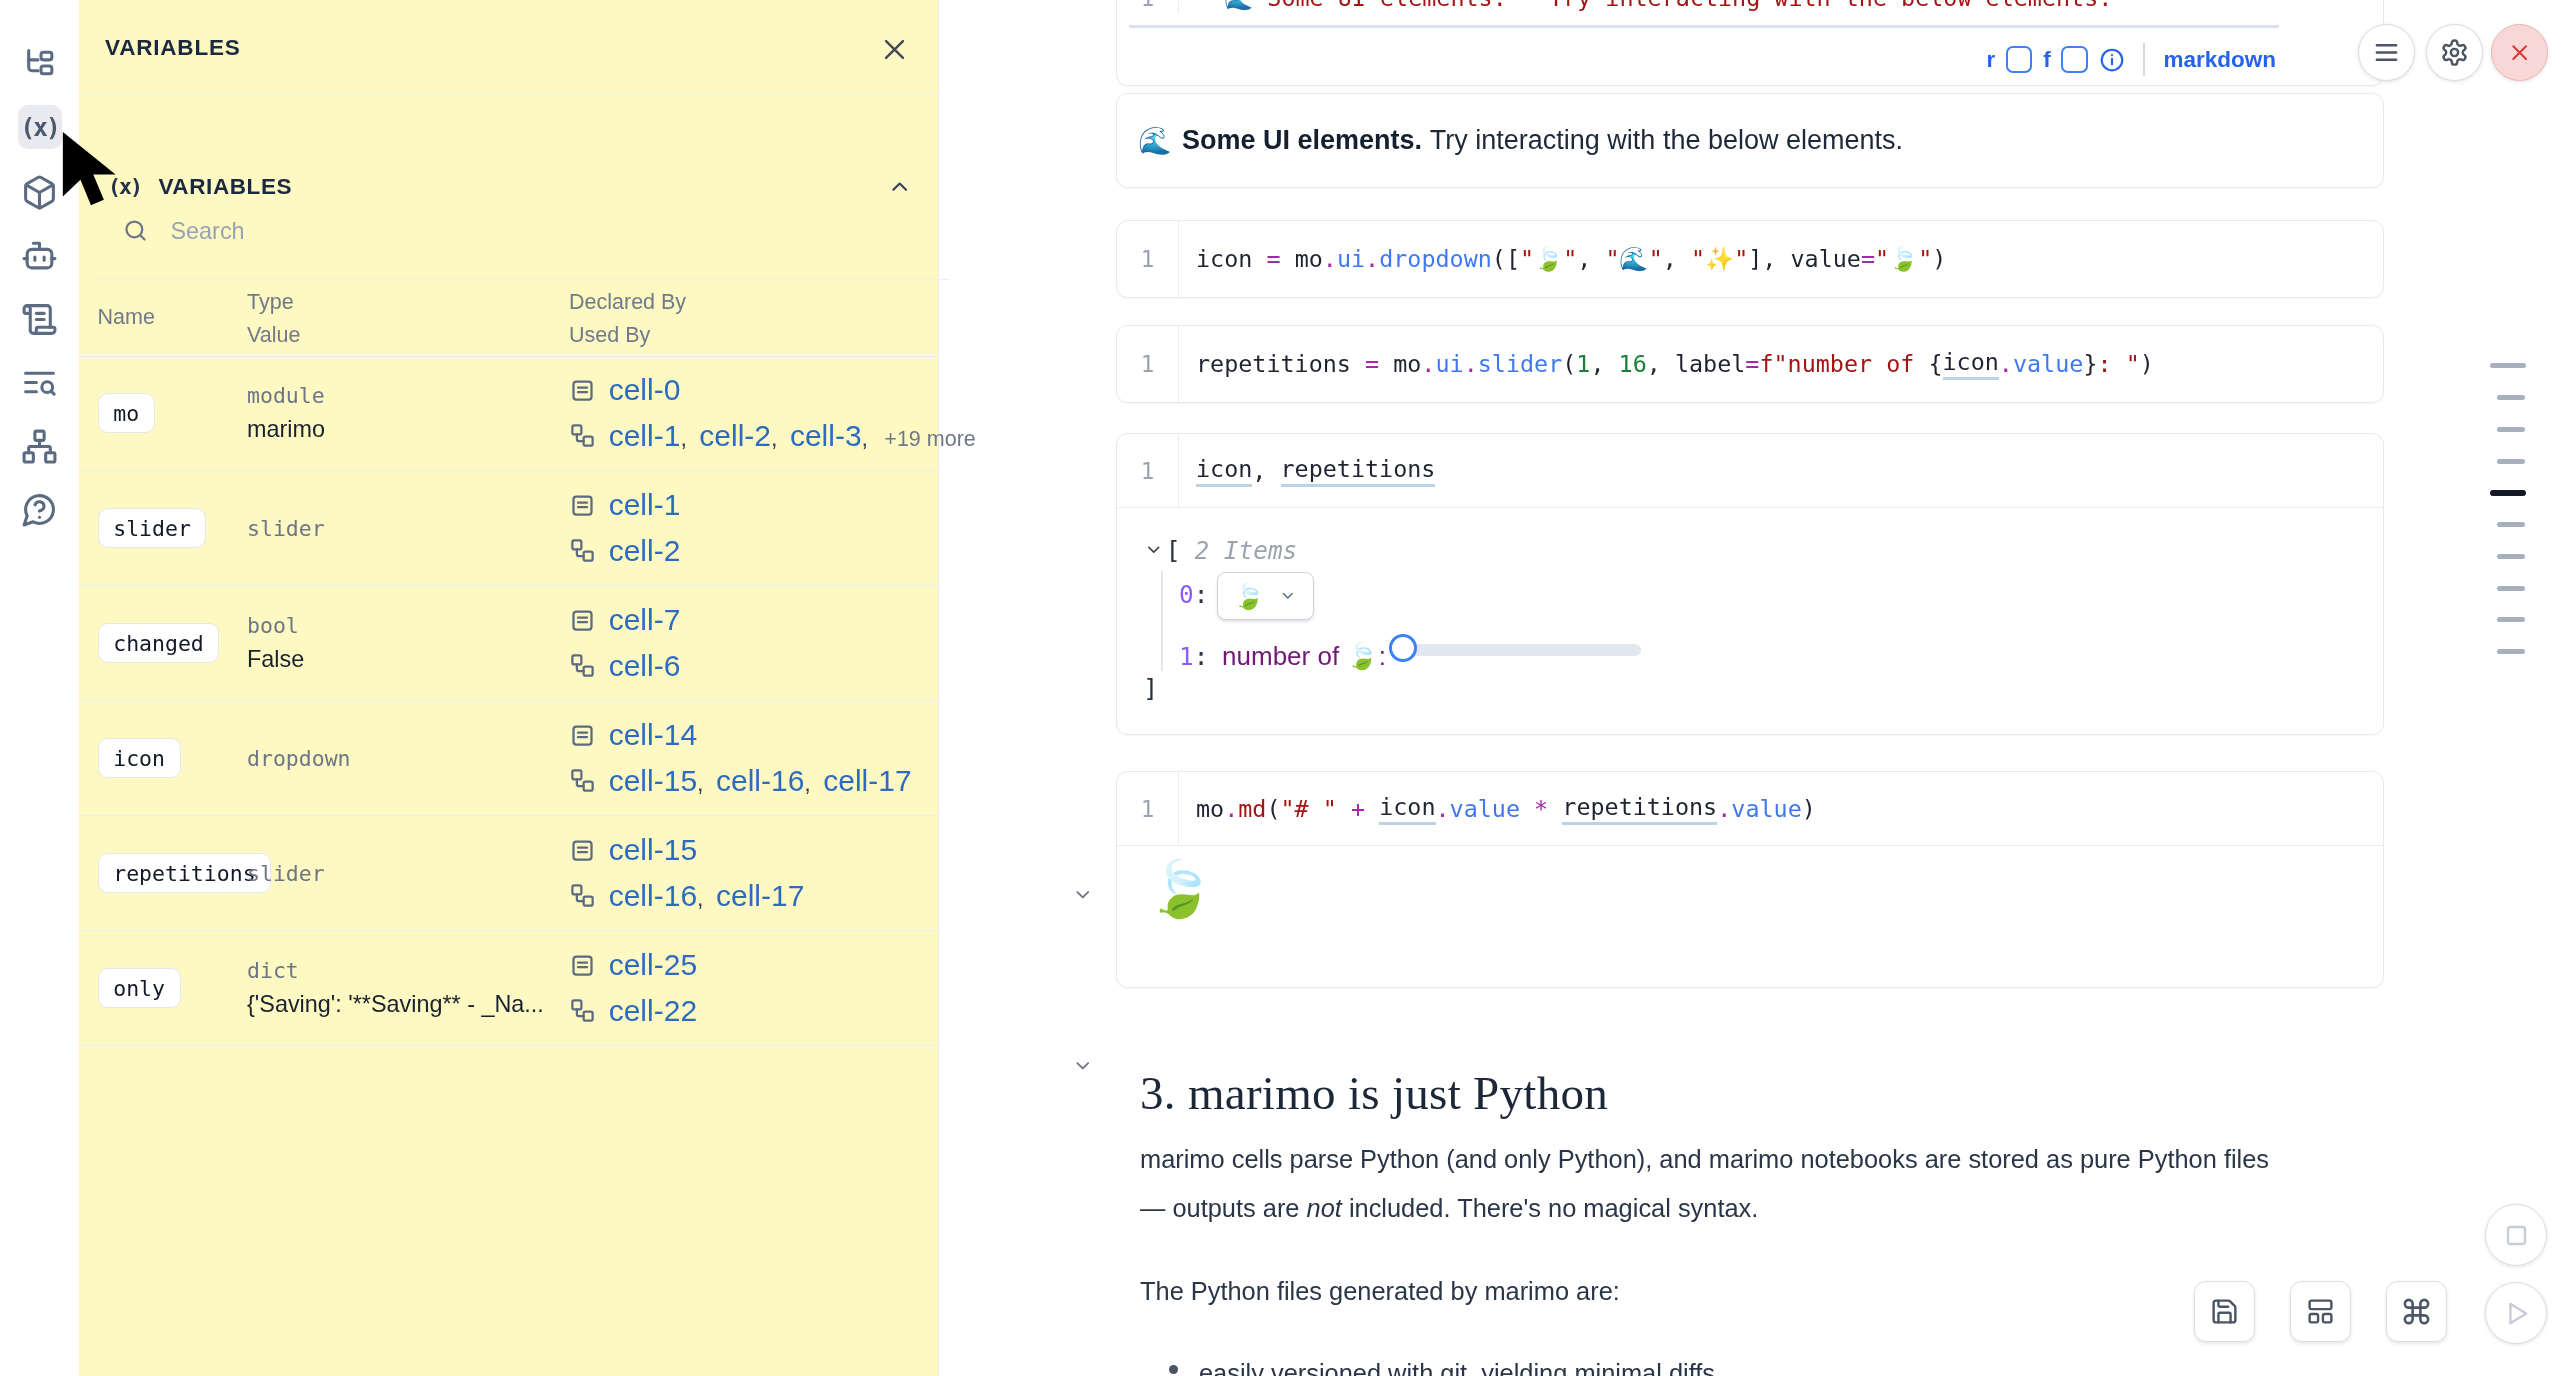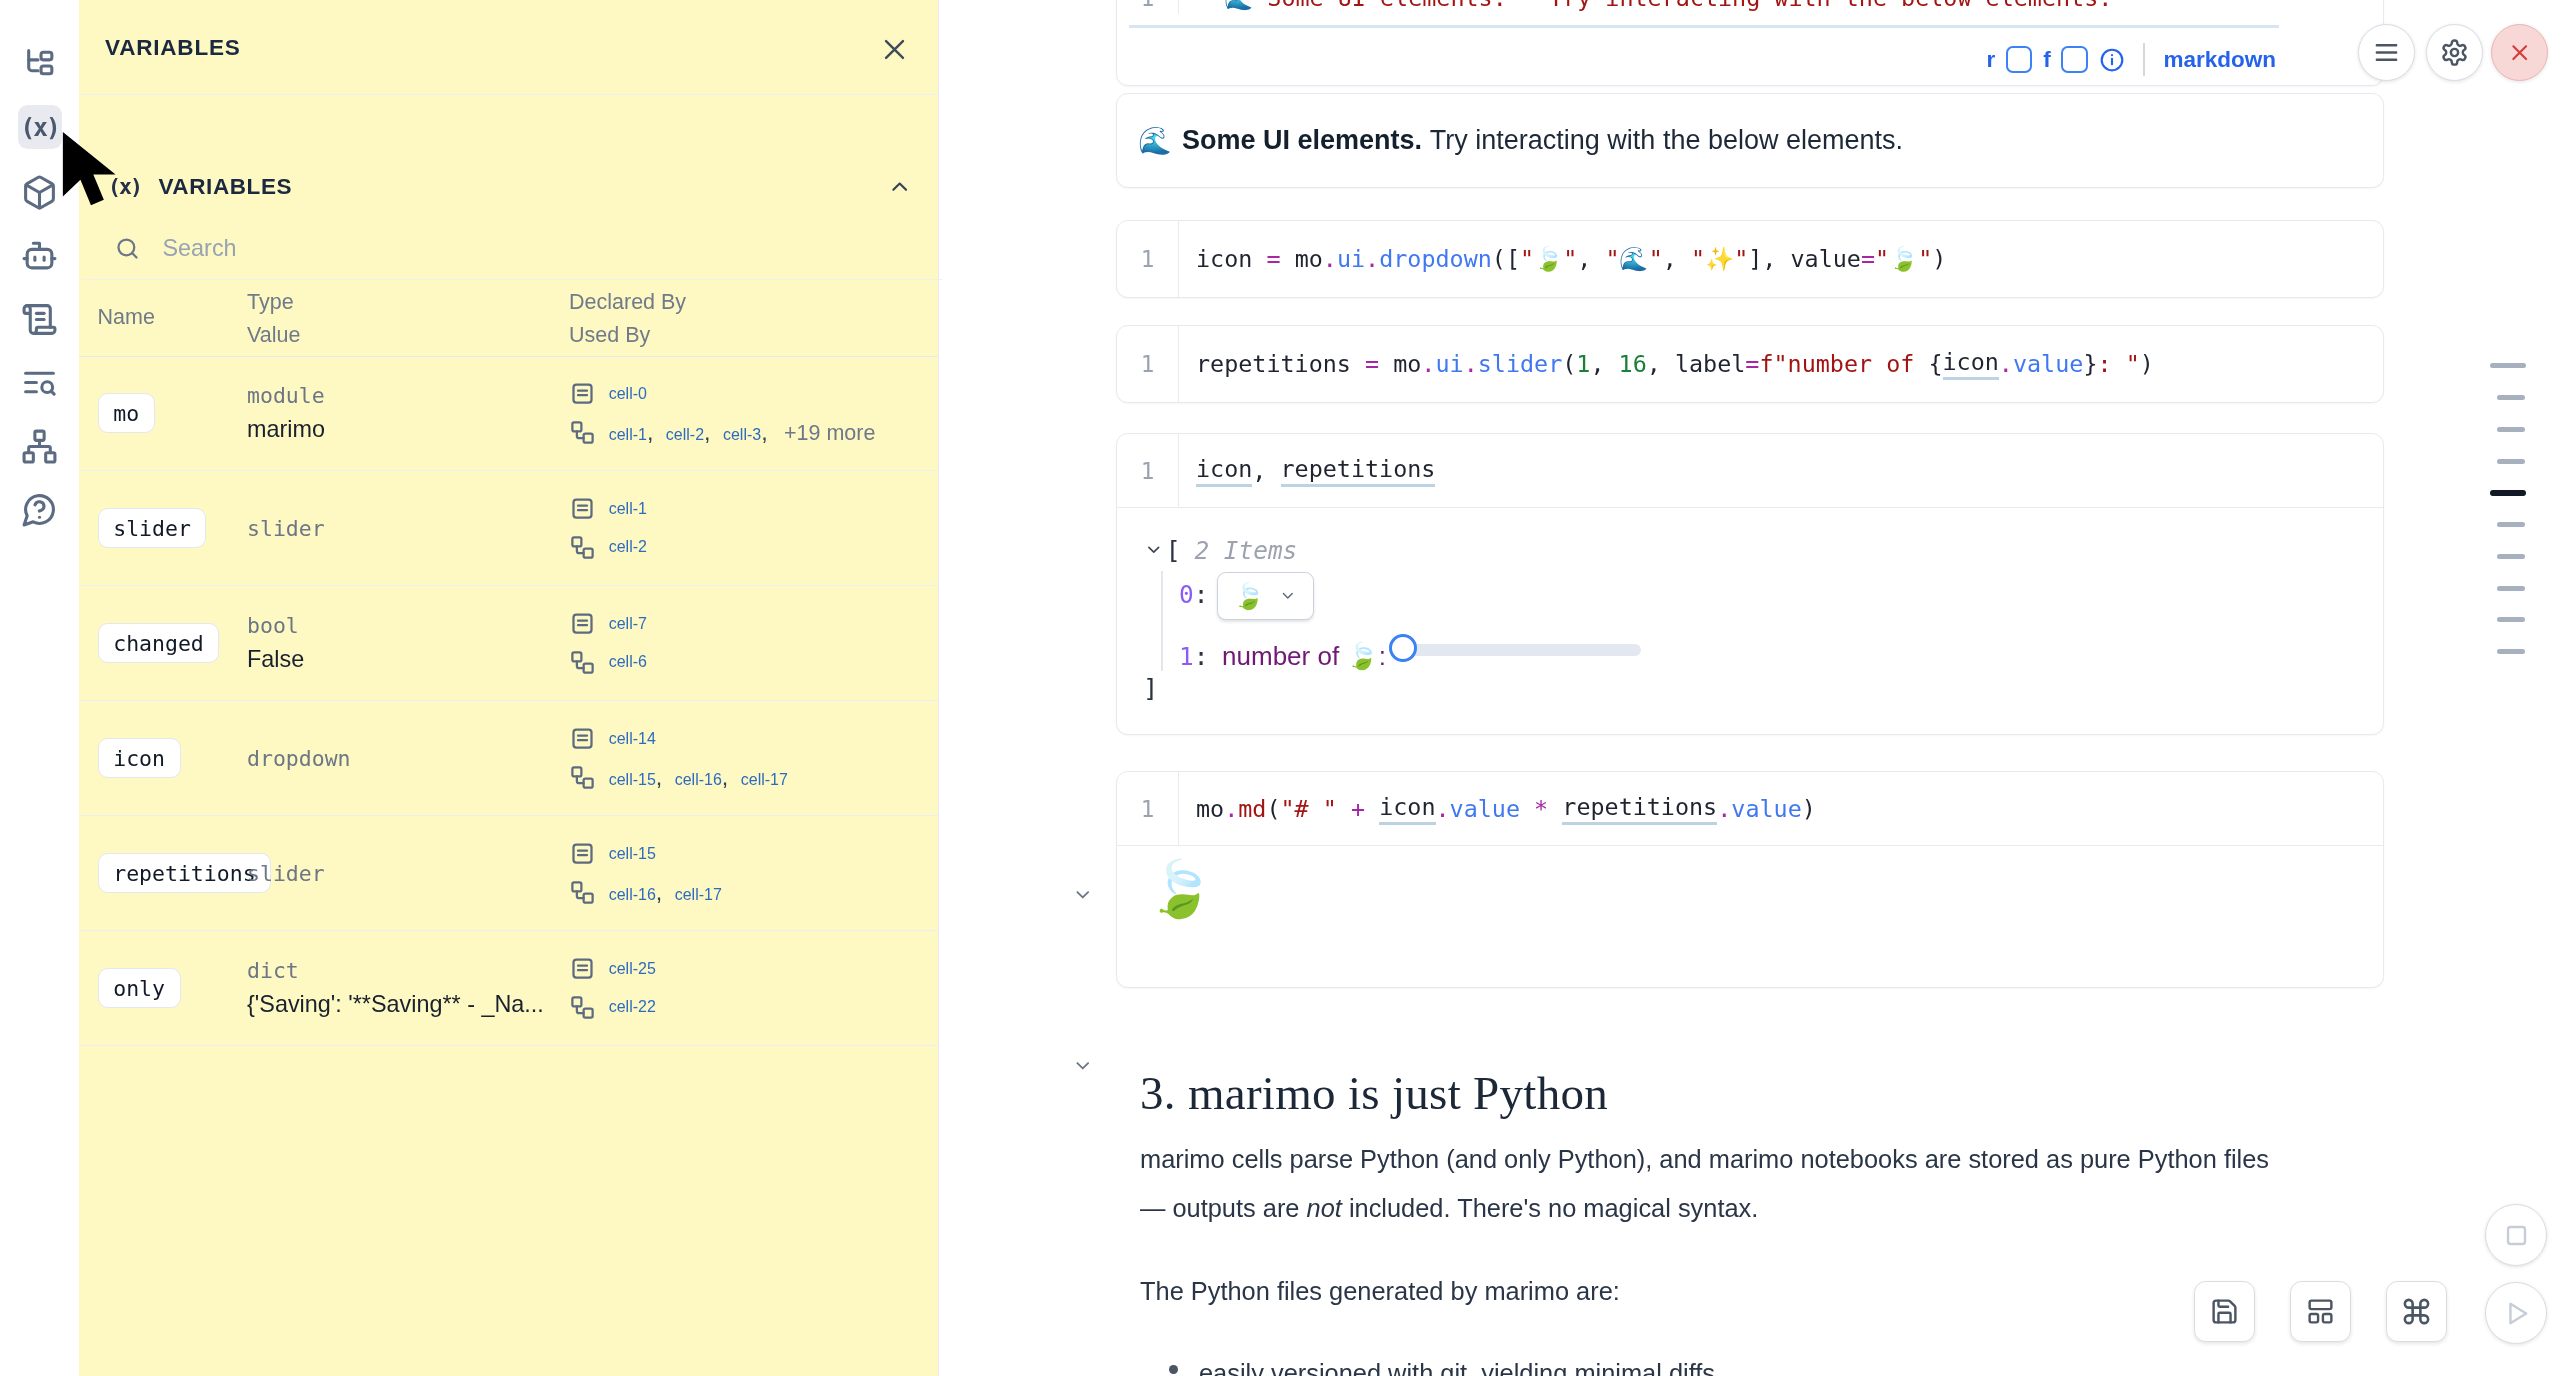--- a/index.html
+++ b/index.html
@@ -20,21 +20,21 @@
   #panel{position:absolute;left:79px;top:0;width:859px;height:1377px;border-right:1.5px solid #e7e9ee;background:#fef9c3;}
   .phead{position:absolute;left:0;top:0;width:100%;height:94px;border-bottom:1.5px solid #eef0f3;}
   .ptitle{position:absolute;left:26px;top:35px;font-size:22.5px;font-weight:bold;letter-spacing:0.8px;color:#1b2940;}
   .pclose{position:absolute;right:25.4px;top:33px;width:33px;height:33px;border:none;background:none;cursor:pointer;color:#3f4a5a;padding:0;}
   .psec{position:absolute;left:0;width:100%;display:flex;align-items:center;cursor:pointer;}
   .psec .slabel{font-size:22.5px;font-weight:bold;letter-spacing:0.6px;color:#1b2940;margin-left:17.6px;}
   .psec .sicon{color:#25304a;margin-left:29px;}
   .psec .chev{position:absolute;right:25.4px;color:#33405a;}
   #sec-datasources{top:94px;height:62px;border-bottom:1.5px solid #eef0f3;}
   #sec-variables{top:156px;height:61px;}
-  .psearch{position:absolute;left:4px;top:217px;width:100%;height:62px;border-bottom:1.5px solid #eef0f3;display:flex;align-items:center;}
+  .psearch{position:absolute;left:12px;top:217px;width:100%;height:62px;border-bottom:1.5px solid #eef0f3;display:flex;align-items:flex-start;}
   .psearch .mag{color:#6b7687;margin-left:31px;}
   .psearch input{border:none;outline:none;margin-left:19.5px;font-size:23.4px;font-family:"Liberation Sans",sans-serif;color:#0f172a;width:586px;background:transparent;}
   .psearch input::placeholder{color:#97a3b3;}
 
   .vheader{position:absolute;left:0;top:278px;width:100%;height:78px;border-bottom:1.5px solid #e6e9ee;color:#707a89;font-size:21.5px;}
   .hname{position:absolute;left:18.6px;top:27px;}
   .htype{position:absolute;left:168px;top:7.8px;line-height:33px;}
   .hrefs{position:absolute;left:490px;top:7.8px;line-height:33px;}
 
   #vrows{position:absolute;left:0;top:356px;width:100%;}
@@ -42,21 +42,21 @@
   .vcol{position:absolute;top:0;bottom:0;display:flex;flex-direction:column;justify-content:center;}
   .vcol-name{left:18.6px;width:145px;align-items:flex-start;}
   .vcol-type{left:168px;width:316px;gap:8.8px;}
   .vcol-refs{left:490px;width:363px;gap:11.7px;}
   .vbadge{border:1.5px solid #e3e7ee;border-radius:9.8px;padding:6.8px 14.6px;font-family:"DejaVu Sans Mono",monospace;
           font-size:21.5px;color:#121a28;background:#fff;}
   .vtype{font-family:"DejaVu Sans Mono",monospace;font-size:21.5px;color:#6d7685;}
   .vvalue{font-size:23.4px;color:#19202e;max-width:314px;white-space:nowrap;overflow:hidden;}
   .refline{display:flex;align-items:center;gap:12.7px;white-space:nowrap;}
   .refline .ricon{color:#5d6b80;flex:0 0 auto;}
-  .vlink{font-size:16px;color:#2d6bc0;text-decoration:none;cursor:pointer;}
+  .vlink{font-size:30px;color:#2d6bc0;text-decoration:none;cursor:pointer;}
   .vsep{font-size:23.4px;color:#334155;margin-right:5.9px;}
   .vmore{font-size:21.5px;color:#6e7888;margin-left:3.9px;}
 
   
   #cursor{position:absolute;left:57px;top:129px;z-index:50;}
 
   
   .cell{position:absolute;left:1116px;width:1266px;background:#fff;border:1.5px solid #e7e9ee;border-radius:11.7px;
         box-shadow:0 1px 2px rgba(16,24,40,.04);}
   .gutter{position:absolute;left:0;top:0;bottom:0;width:61px;border-right:1.5px solid #e9ebef;color:#9aa2af;

